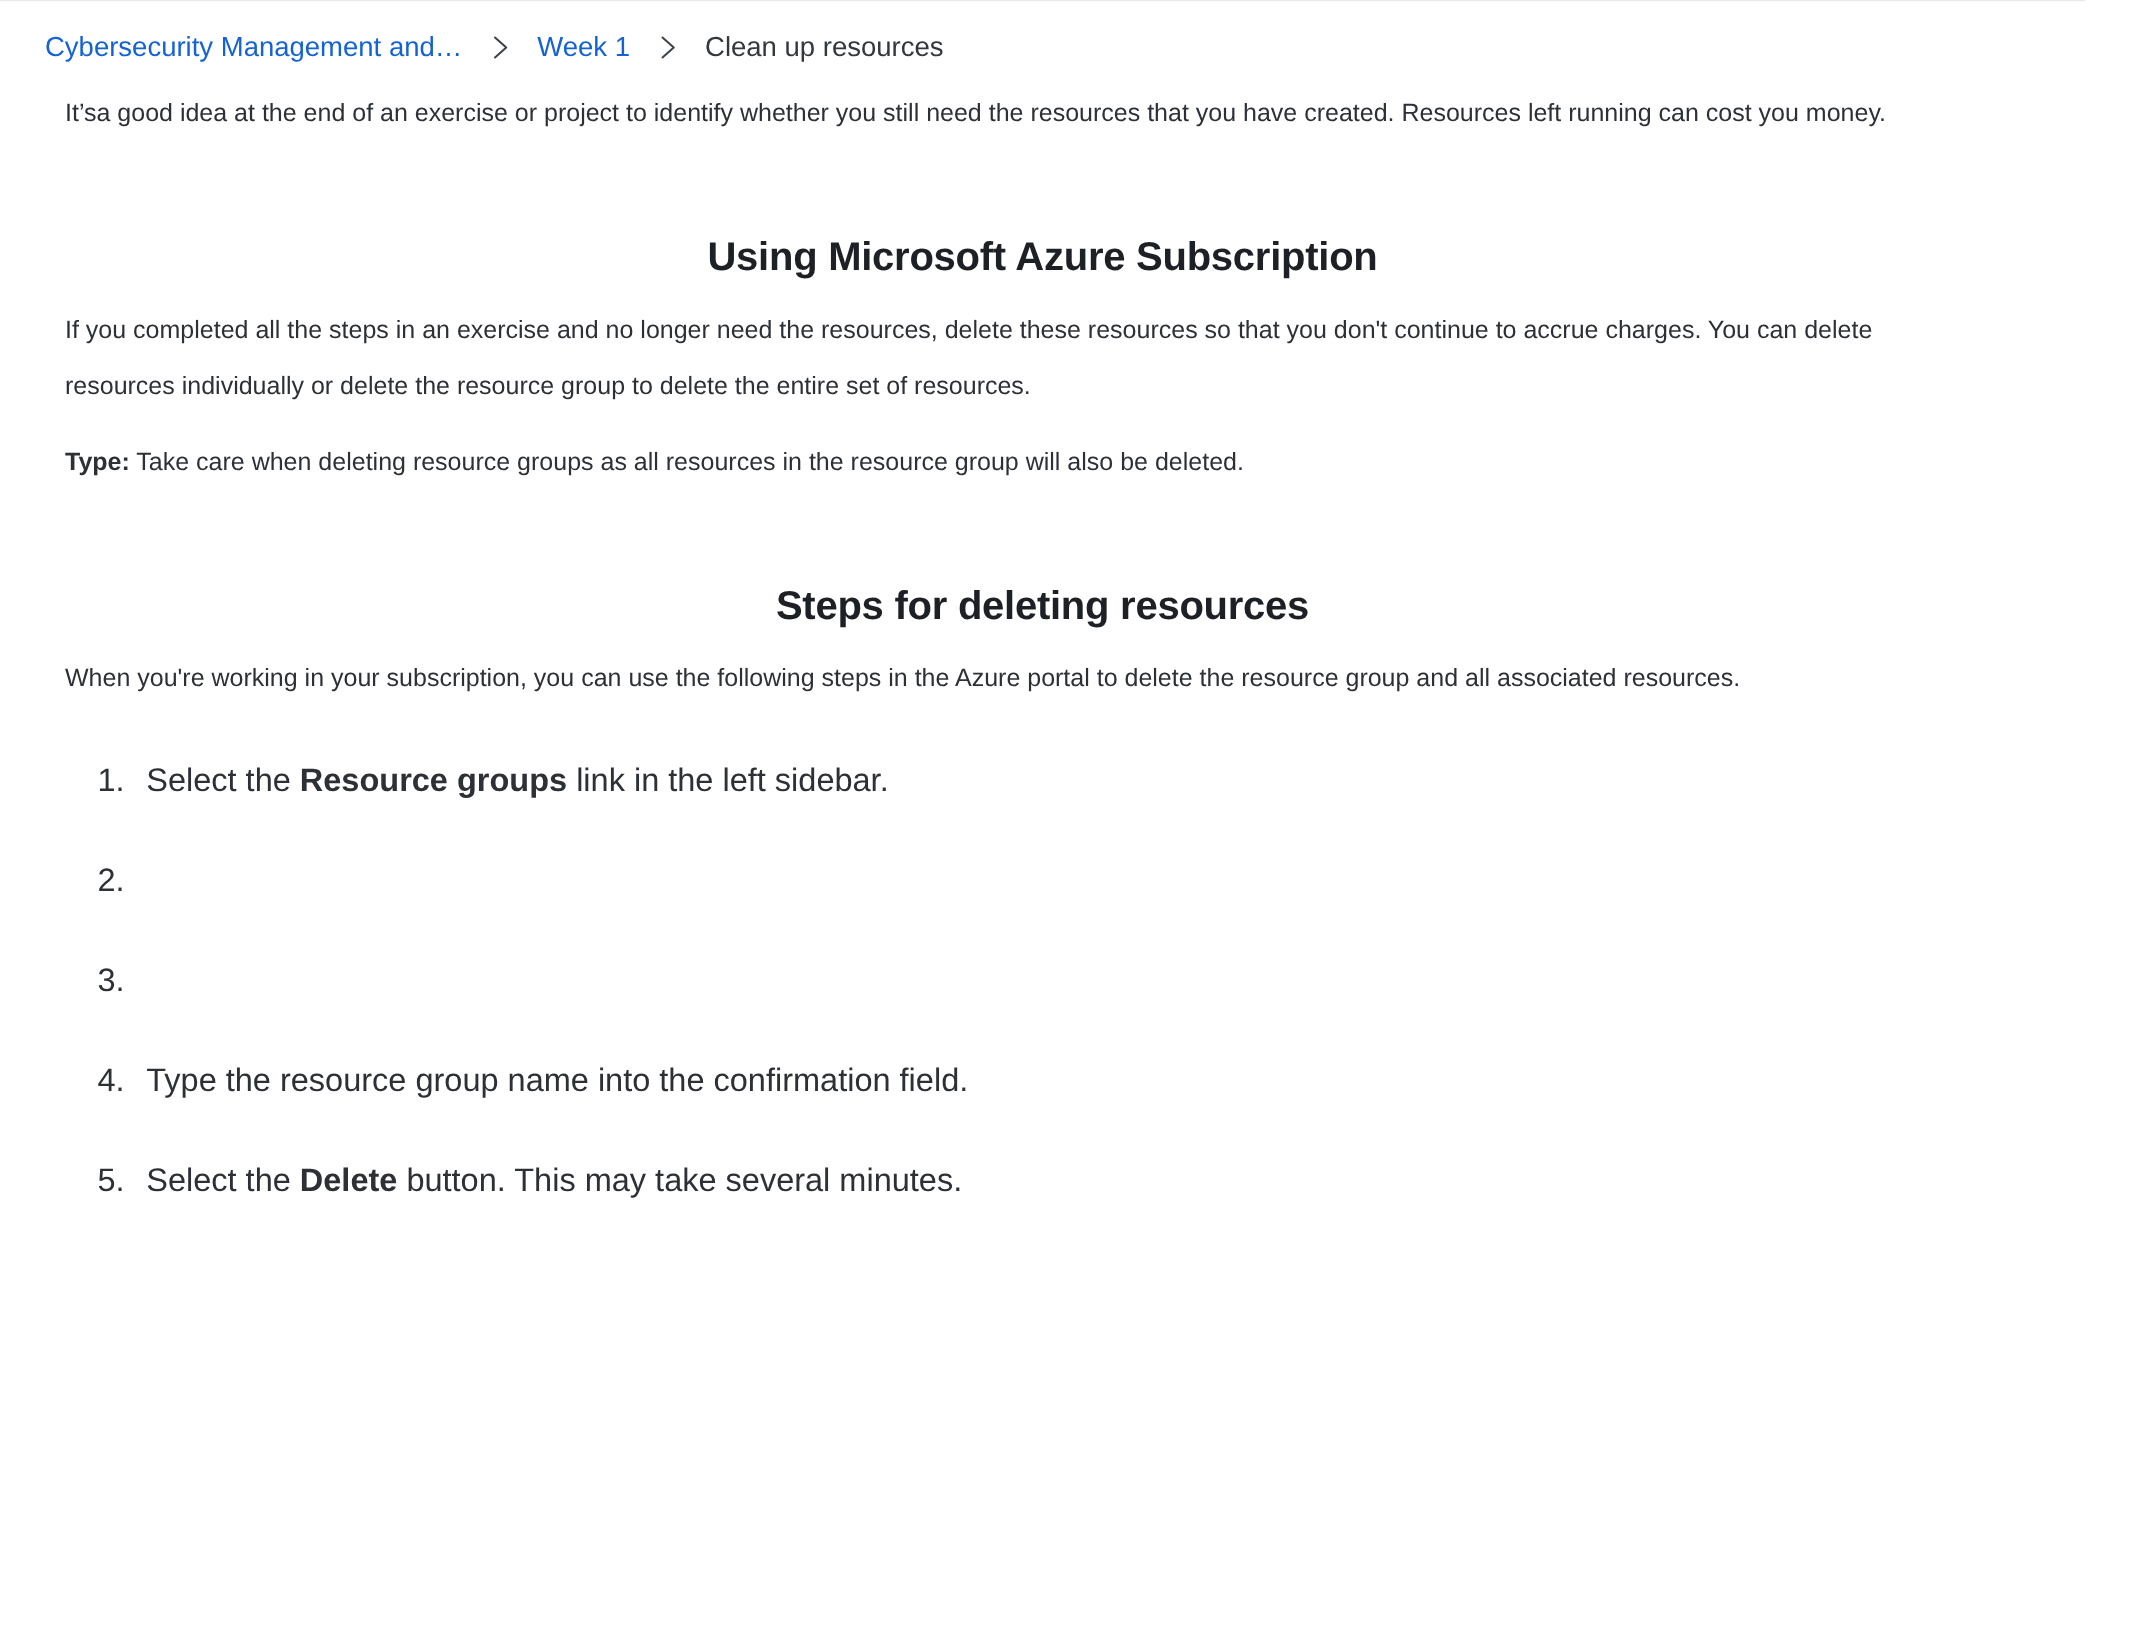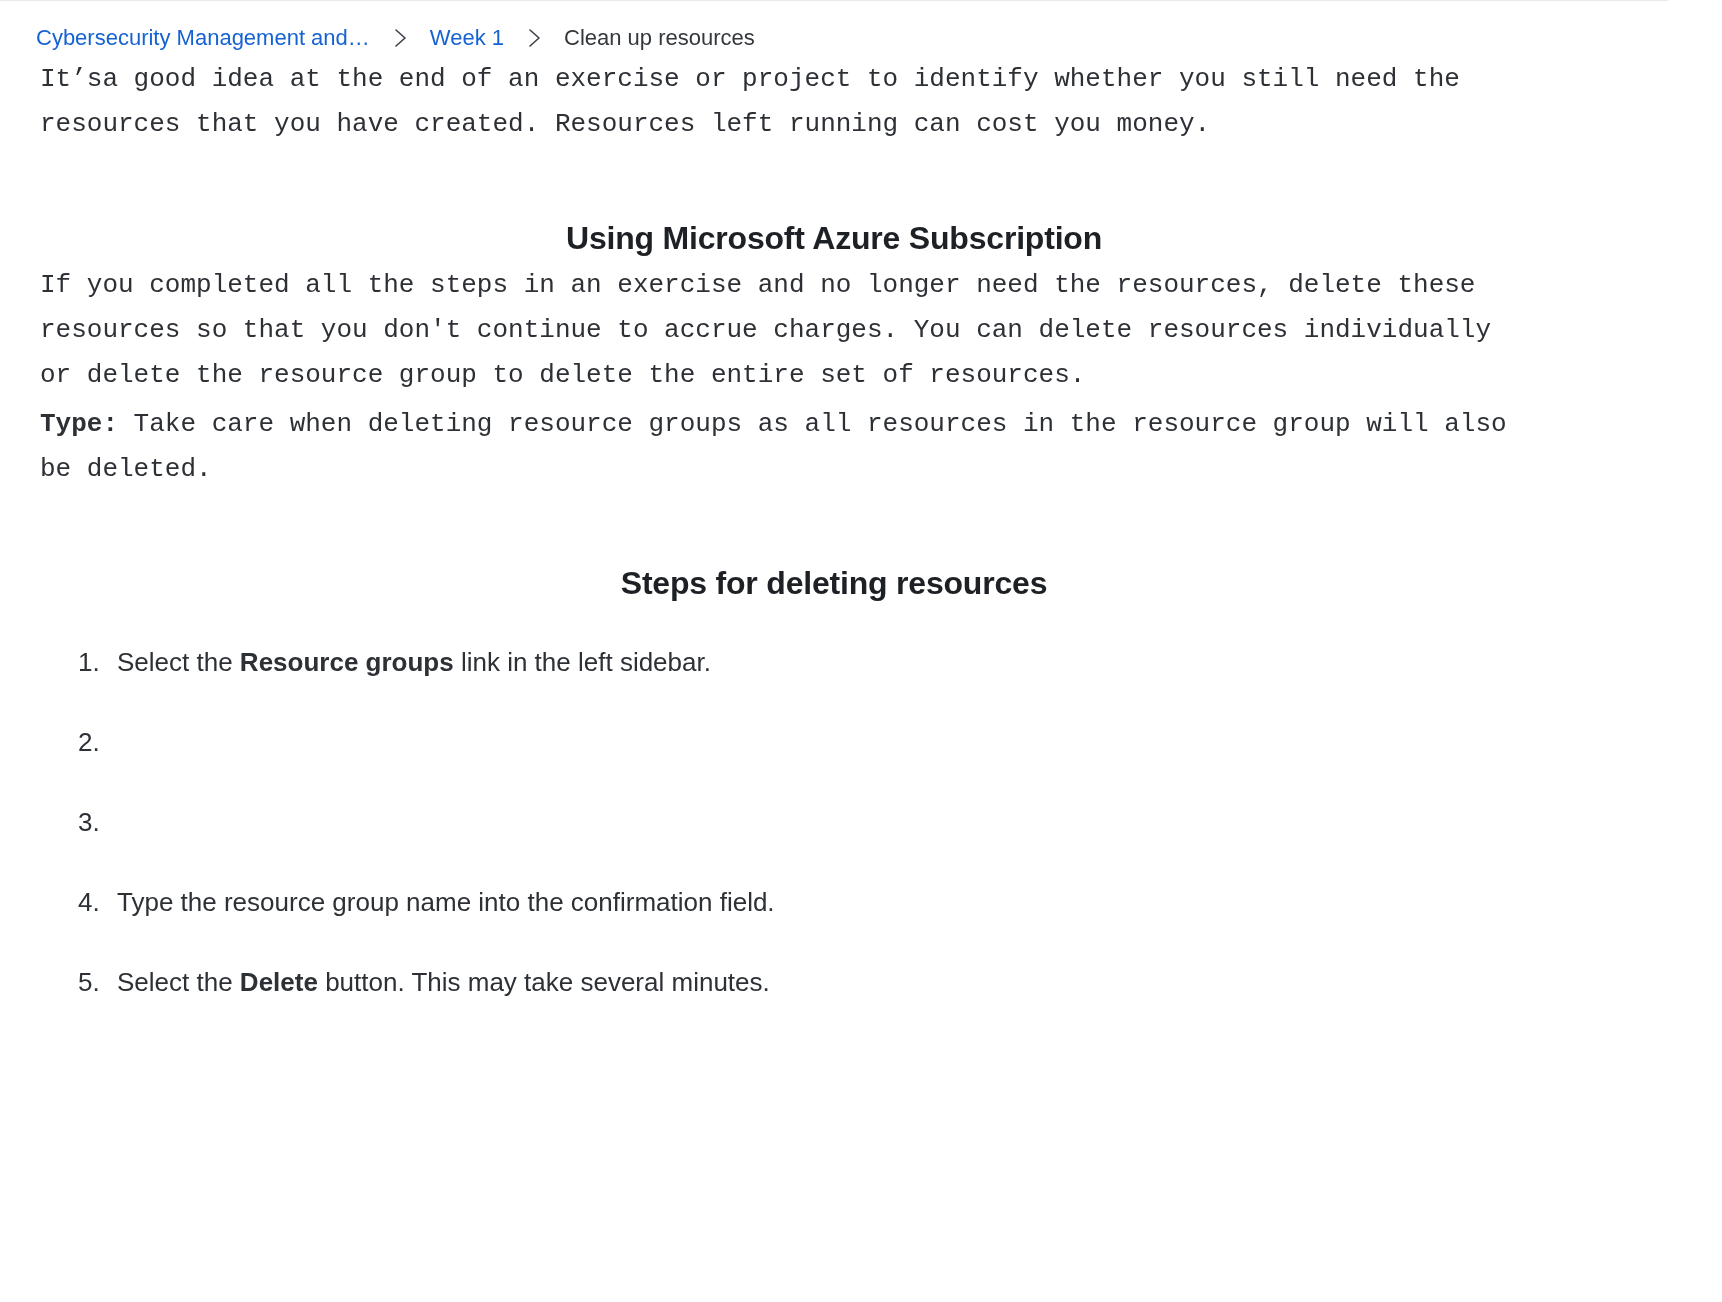--- a/index.html
+++ b/index.html
@@ -50,26 +50,25 @@
   }
   .chev path {
     stroke: var(--chevron);
     stroke-width: 1.6;
     fill: none;
     stroke-linecap: round;
     stroke-linejoin: round;
   }
   
   p.body-text {
-    font-size: 26px;
+    font-size: 20px;
     line-height: 45px;
     max-width: 1490px;
-    margin: 4px;
+    margin: 16px;
     color: var(--body-text);
-    font-family: Liberation Mono, monospace;
   }
   .intro        { margin-top: 56px; }
   .after-h2     { margin-top: 48px; }
   .note         { margin-top: 42px; }
   .steps-intro  { margin-top: 38px; }
   strong { font-weight: 700; }
   h2.section-heading {
     font-size: 32px;
     line-height: 42px;
     font-weight: 700;
@@ -122,20 +121,21 @@
   <p class="body-text intro">It’sa good idea at the end of an exercise or project to identify whether you still need the resources that you have created. Resources left running can cost you money.</p>
 
   <h2 class="section-heading">Using Microsoft Azure Subscription</h2>
 
   <p class="body-text after-h2">If you completed all the steps in an exercise and no longer need the resources, delete these resources so that you don't continue to accrue charges. You can delete resources individually or delete the resource group to delete the entire set of resources.</p>
 
   <p class="body-text note"><strong>Type:</strong><span> Take care when deleting resource groups as all resources in the resource group will also be deleted.</span></p>
 
   <h2 class="section-heading second">Steps for deleting resources</h2>
 
+  <p class="body-text steps-intro">When you're working in your subscription, you can use the following steps in the Azure portal to delete the resource group and all associated resources.</p>
 
   <ol class="steps">
     <li>
       <span class="step-num">1.</span>
       <span class="step-body"><span>Select the </span><strong>Resource groups</strong><span> link in the left sidebar.</span></span>
     </li>
     <li>
       <span class="step-num">2.</span>
     </li>
     <li>

